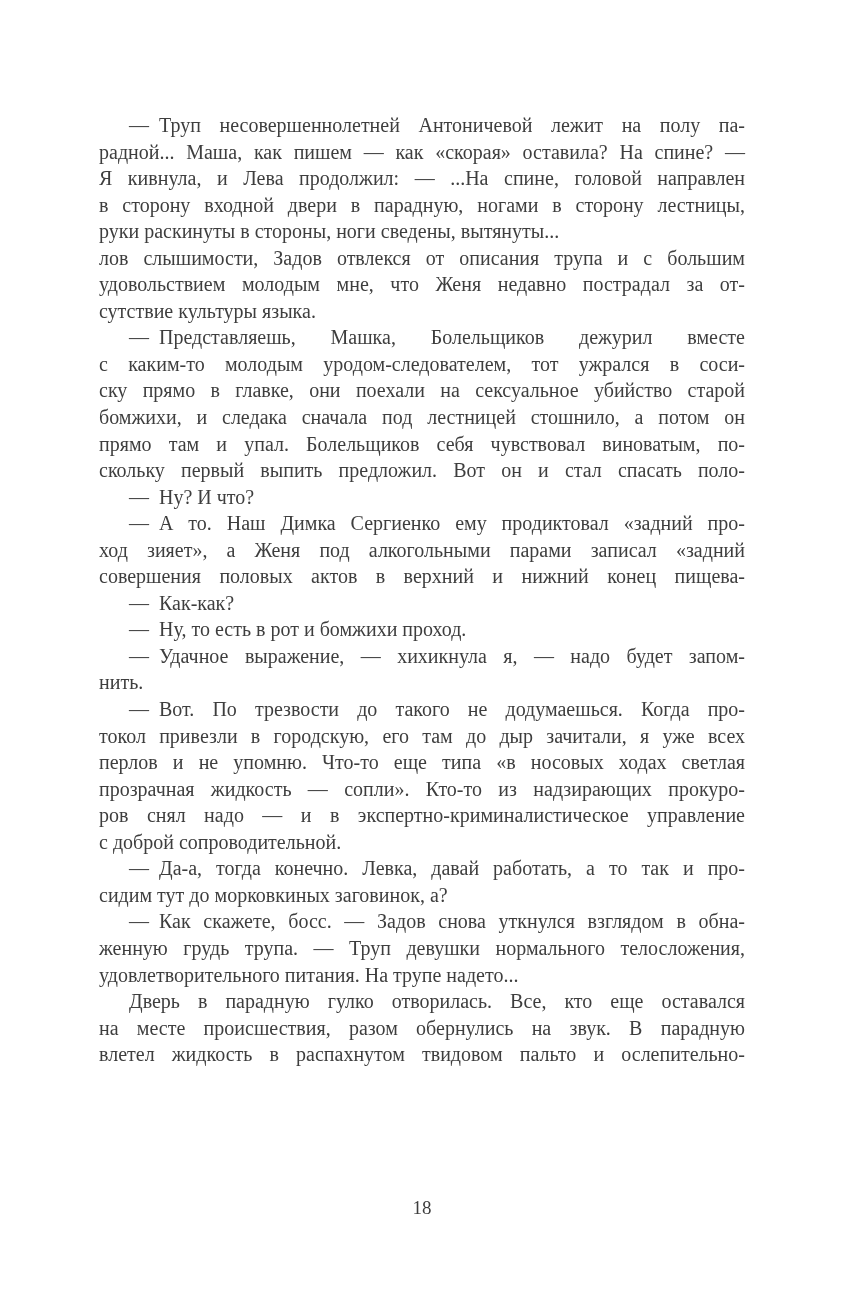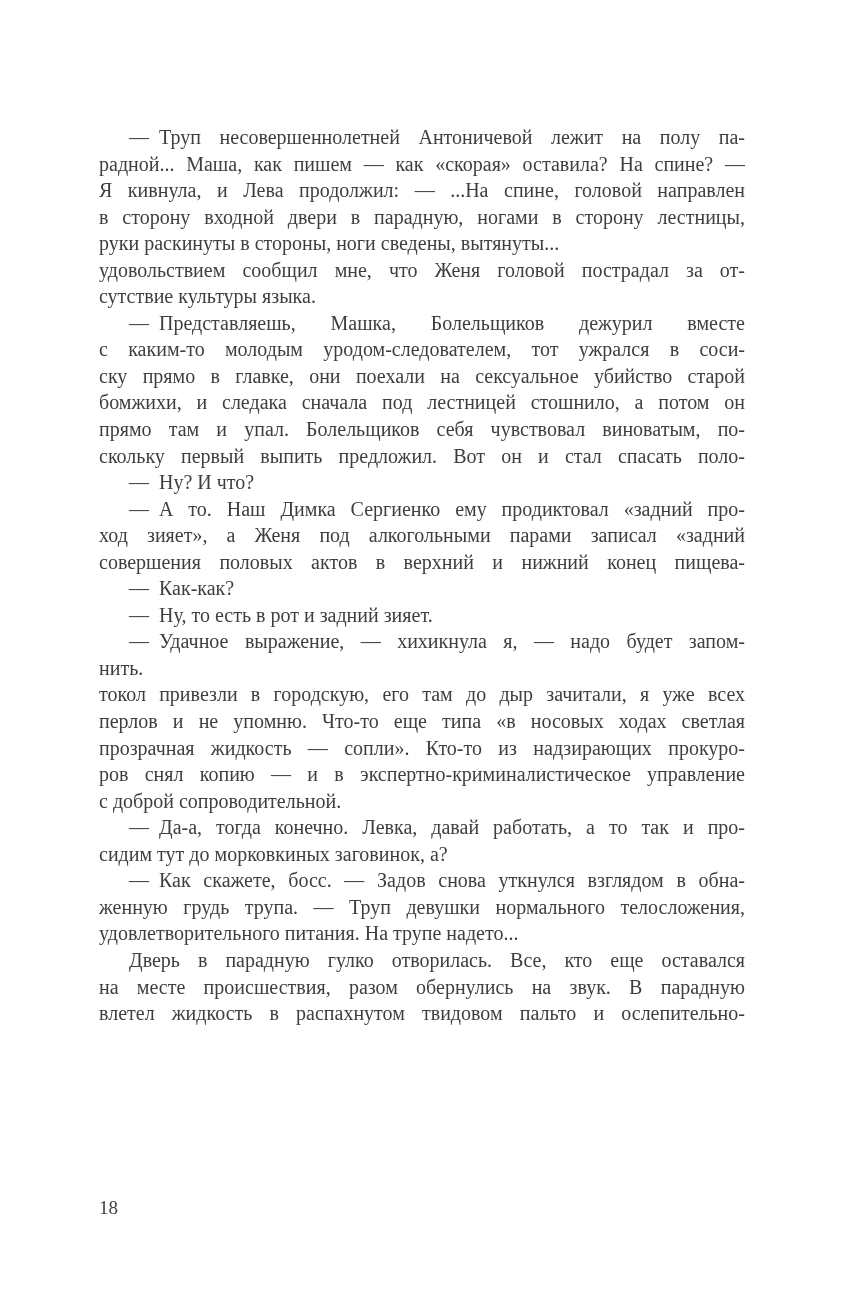--- a/index.html
+++ b/index.html
@@ -12,21 +12,21 @@
     width: 844px;
     height: 1311px;
     background: #ffffff;
     overflow: hidden;
     font-family: "Liberation Serif", "DejaVu Serif", serif;
     color: #3e3e3e;
   }
   .text-block {
     position: absolute;
     left: 99px;
-    top: 124px;
+    top: 112px;
     width: 646px;
   }
   .line {
     font-size: 20px;
     line-height: 26.55px;
     height: 26.55px;
     text-align: justify;
     text-align-last: justify;
     white-space: nowrap;
     overflow: visible;
@@ -35,41 +35,42 @@
     text-indent: 30px;
   }
   .line.end {
     text-align-last: left;
   }
   .page-number {
     position: absolute;
     left: 99px;
     top: 1196px;
     width: 646px;
-    text-align: left;
+    text-align: center;
     font-size: 19px;
     line-height: 24px;
   }
 </style>
 </head>
 <body>
 
 <div class="page">
   <div class="text-block">
 
     <div class="para">
       <div class="line first">— Труп несовершеннолетней Антоничевой лежит на полу па-</div>
       <div class="line">радной... Маша, как пишем — как «скорая» оставила? На спине? —</div>
       <div class="line">Я кивнула, и Лева продолжил: — ...На спине, головой направлен</div>
       <div class="line">в сторону входной двери в парадную, ногами в сторону лестницы,</div>
       <div class="line end">руки раскинуты в стороны, ноги сведены, вытянуты...</div>
     </div>
 
     <div class="para">
-      <div class="line">удовольствием сообщил мне, что Женя головой пострадал за от-</div>
+      <div class="line">лов слышимости, Задов отвлекся от описания трупа и с большим</div>
+      <div class="line">удовольствием молодым мне, что Женя недавно пострадал за от-</div>
       <div class="line end">сутствие культуры языка.</div>
     </div>
 
     <div class="para">
       <div class="line first">— Представляешь, Машка, Болельщиков дежурил вместе</div>
       <div class="line">с каким-то молодым уродом-следователем, тот ужрался в соси-</div>
       <div class="line">ску прямо в главке, они поехали на сексуальное убийство старой</div>
       <div class="line">бомжихи, и следака сначала под лестницей стошнило, а потом он</div>
       <div class="line">прямо там и упал. Болельщиков себя чувствовал виноватым, по-</div>
       <div class="line">скольку первый выпить предложил. Вот он и стал спасать поло-</div>
@@ -83,33 +84,34 @@
       <div class="line first">— А то. Наш Димка Сергиенко ему продиктовал «задний про-</div>
       <div class="line">ход зияет», а Женя под алкогольными парами записал «задний</div>
       <div class="line">совершения половых актов в верхний и нижний конец пищева-</div>
     </div>
 
     <div class="para">
       <div class="line first end">— Как-как?</div>
     </div>
 
     <div class="para">
-      <div class="line first end">— Ну, то есть в рот и задний зияет.</div>
+      <div class="line first end">— Ну, то есть в рот и бомжихи проход.</div>
     </div>
 
     <div class="para">
       <div class="line first">— Удачное выражение, — хихикнула я, — надо будет запом-</div>
       <div class="line end">нить.</div>
     </div>
 
     <div class="para">
+      <div class="line first">— Вот. По трезвости до такого не додумаешься. Когда про-</div>
       <div class="line">токол привезли в городскую, его там до дыр зачитали, я уже всех</div>
       <div class="line">перлов и не упомню. Что-то еще типа «в носовых ходах светлая</div>
       <div class="line">прозрачная жидкость — сопли». Кто-то из надзирающих прокуро-</div>
-      <div class="line">ров снял копию — и в экспертно-криминалистическое управление</div>
+      <div class="line">ров снял надо — и в экспертно-криминалистическое управление</div>
       <div class="line end">с доброй сопроводительной.</div>
     </div>
 
     <div class="para">
       <div class="line first">— Да-а, тогда конечно. Левка, давай работать, а то так и про-</div>
       <div class="line end">сидим тут до морковкиных заговинок, а?</div>
     </div>
 
     <div class="para">
       <div class="line first">— Как скажете, босс. — Задов снова уткнулся взглядом в обна-</div>

